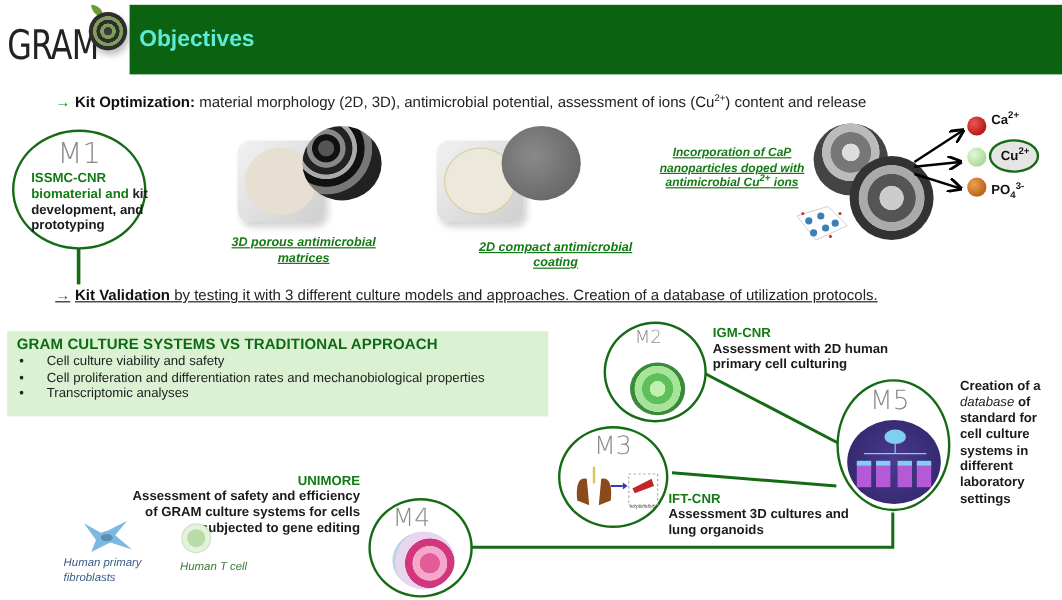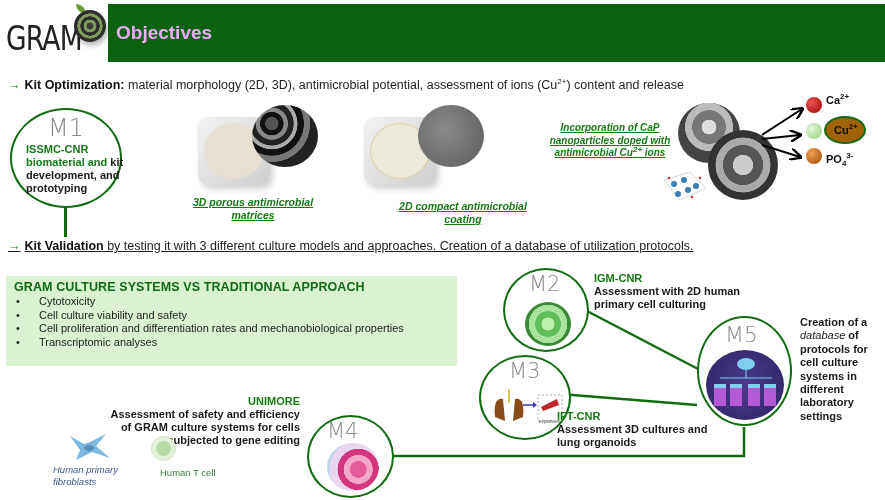--- a/index.html
+++ b/index.html
@@ -3,34 +3,34 @@
 <meta charset="utf-8">
 <style>
   * { box-sizing: border-box; margin: 0; padding: 0; }
   body { width: 885px; height: 500px; background: #ffffff; position: relative; overflow: hidden; font-family: "Liberation Sans", sans-serif; color: #1a1a1a; }
   .abs { position: absolute; }
   .logo { left: 4px; top: 4px; width: 100px; height: 52px; }
   .logo-text { position: absolute; left: 2px; top: 14px; font-family: "DejaVu Sans", sans-serif; font-size: 34px; letter-spacing: -1px; color: #222; transform: scaleX(0.78); transform-origin: left; }
   .logo-target { position: absolute; left: 70px; top: 6px; width: 32px; height: 32px; border-radius: 50%; background: radial-gradient(circle, #3a3a3a 0 15%, #7f9c5a 16% 28%, #2e2e2e 29% 42%, #7f9c5a 43% 55%, #2e2e2e 56% 100%); box-shadow: 2px 4px 5px rgba(0,0,0,0.25); }
   .logo-sprout { position: absolute; left: 72px; top: 0px; width: 10px; height: 10px; border-radius: 0 10px 0 10px; background: #6b9b3a; }
   .header-bar { left: 108px; top: 4px; width: 777px; height: 58px; background: #0b6211; }
-  .header-title { position: absolute; left: 8px; top: 18px; color: #f0abfc; font-weight: bold; font-size: 19px; }
-  .line-text { font-size: 12.5px; color: #222; white-space: nowrap; }
+  .header-title { position: absolute; left: 8px; top: 18px; color: #5eead4; font-weight: bold; font-size: 19px; }
+  .line-text { font-size: 12.5px; color: #222; white-space: nowrap; margin-left: 38px; }
   .line-text b { color: #111; }
   .arrow { color: #1a8a1a; font-weight: bold; margin-right: 4px; }
   sup { font-size: 8px; vertical-align: super; line-height: 0; }
   sub { font-size: 8px; vertical-align: sub; line-height: 0; }
   .circle { border: 2.5px solid #146b14; border-radius: 50%; background: #fff; }
   .mlabel { position: absolute; color: #8a8a8a; font-size: 24px; font-family: "DejaVu Sans", sans-serif; font-weight: 300; }
   .green { color: #147a14; font-weight: bold; }
   .bold { font-weight: bold; }
   .link-caption { font-size: 10.5px; font-weight: bold; font-style: italic; text-decoration: underline; color: #147a14; text-align: center; line-height: 1.25; }
   .conn { background: #146b14; }
   .dish { border-radius: 10px; background: linear-gradient(135deg,#f2f2f2,#cfcfcf); box-shadow: 3px 4px 6px rgba(0,0,0,0.18); }
-  .green-box { left: 6px; top: 276px; width: 451px; height: 90px; background: #daf1d2; padding: 4px 8px; }
+  .green-box { left: 6px; top: 276px; width: 451px; height: 71px; background: #daf1d2; padding: 4px 8px; }
   .green-box h3 { font-size: 12.5px; color: #0f6a16; font-weight: bold; margin-bottom: 1px; letter-spacing: 0.1px; }
   .green-box ul { list-style: none; }
   .green-box li { font-size: 11px; line-height: 13.6px; color: #222; padding-left: 25px; position: relative; }
   .green-box li::before { content: "•"; position: absolute; left: 2px; }
   .small-text { font-size: 11px; line-height: 13px; }
   .ion { border-radius: 50%; }
   .ion-label { font-size: 11px; font-weight: bold; color: #111; }
 </style>
 </head>
 <body>
@@ -105,57 +105,56 @@
       </marker>
     </defs>
   <line x1="2" y1="40" x2="42" y2="14" stroke="#000" stroke-width="2" marker-end="url(#ah)"></line>
   <line x1="2" y1="44" x2="40" y2="40" stroke="#000" stroke-width="2" marker-end="url(#ah)"></line>
   <line x1="2" y1="50" x2="40" y2="62" stroke="#000" stroke-width="2" marker-end="url(#ah)"></line>
 </svg>
 
 <div class="abs ion" style="left:806px; top:97px; width:16px; height:16px; background: radial-gradient(circle at 35% 35%, #e55, #900);"></div>
 <div class="abs ion-label" style="left:826px; top:94px;"><span>Ca</span><sup>2+</sup></div>
 <div class="abs ion" style="left:806px; top:123px; width:16px; height:16px; background: radial-gradient(circle at 35% 35%, #e4f7da, #93cf7d);"></div>
-<div class="abs" style="left:824px; top:116px; width:42px; height:28px; border:2.5px solid #146b14; border-radius:50%; background:#a16207;">
+<div class="abs" style="left:824px; top:116px; width:42px; height:28px; border:2.5px solid #146b14; border-radius:50%; background:#e5e5e5;">
   <span class="ion-label abs" style="left:8px; top:6px;"><span>Cu</span><sup>2+</sup></span>
 </div>
 <div class="abs ion" style="left:806px; top:148px; width:16px; height:16px; background: radial-gradient(circle at 35% 35%, #f0a050, #a04a08);"></div>
 <div class="abs ion-label" style="left:826px; top:153px;"><span>PO</span><sub>4</sub><sup>3-</sup></div>
 
 <div class="abs line-text" style="left:8px; top:239px;text-decoration:underline;">
   <span class="arrow">→</span><b>Kit Validation</b><span> by testing it with 3 different culture models and approaches. Creation of a database of utilization protocols.</span>
 </div>
 
 <div class="abs green-box">
   <h3>GRAM CULTURE SYSTEMS VS TRADITIONAL APPROACH</h3>
   <ul>
-    <li>Cytotoxicity</li>
     <li>Cell culture viability and safety</li>
     <li>Cell proliferation and differentiation rates and mechanobiological properties</li>
     <li>Transcriptomic analyses</li>
   </ul>
 </div>
 
 <svg class="abs" style="left:0; top:0;" width="885" height="500">
   <line x1="585" y1="310" x2="700" y2="370" stroke="#146b14" stroke-width="2.5"></line>
   <line x1="560" y1="394" x2="697" y2="405" stroke="#146b14" stroke-width="2.5"></line>
   <polyline points="392,456 744,456 744,427" fill="none" stroke="#146b14" stroke-width="2.5"></polyline>
 </svg>
 
 <div class="abs circle" style="left:503px; top:268px; width:86px; height:84px;">
-  <span class="mlabel" style="left:24px; top:2px; font-size:21px;">M2</span>
+  <span class="mlabel" style="left:24px; top:2px; font-size:15px;">M2</span>
   <div class="abs" style="left:20px; top:32px; width:46px; height:44px; border-radius:50%; background: radial-gradient(circle, #bff0b0 0 20%, #5fbf5a 21% 40%, #a7e49a 41% 60%, #3a8a3a 61% 100%);"></div>
 </div>
 <div class="abs small-text bold" style="left:594px; top:272px;">
   <div class="green">IGM-CNR</div>
   <div>Assessment with 2D human</div>
   <div>primary cell culturing</div>
 </div>
 
-<div class="abs circle" style="left:479px; top:355px; width:92px; height:85px;">
+<div class="abs circle" style="left:465px; top:355px; width:92px; height:85px;">
   <span class="mlabel" style="left:28px; top:2px; font-size:21px;">M3</span>
   <svg class="abs" style="left:10px; top:30px;" width="72" height="40">
     <path d="M4,30 Q2,10 12,12 L14,34 Z" fill="#8b4a1a"></path>
     <path d="M22,34 L24,12 Q34,10 32,30 Z" fill="#8b4a1a"></path>
     <line x1="18" y1="2" x2="18" y2="16" stroke="#d9c65a" stroke-width="2"></line>
     <line x1="32" y1="18" x2="42" y2="18" stroke="#3a3ab0" stroke-width="1.5"></line>
     <polygon points="42,15 46,18 42,21" fill="#3a3ab0"></polygon>
     <rect x="47" y="8" width="24" height="26" fill="none" stroke="#aaa" stroke-dasharray="2,2"></rect>
     <path d="M50,20 L66,12 L68,18 L52,24 Z" fill="#c0262a"></path>
   </svg>
@@ -178,21 +177,21 @@
   <div>subjected to gene editing</div>
 </div>
 <svg class="abs" style="left:68px; top:432px;" width="44" height="30">
   <path d="M2,4 L16,12 L22,10 L38,2 L28,14 L42,26 L24,20 L16,24 L8,28 L12,18 Z" fill="#7db8e0"></path>
   <ellipse cx="21" cy="16" rx="5" ry="3" fill="#5a8fb5"></ellipse>
 </svg>
 <div class="abs" style="left:53px; top:464px; font-size:9.5px; font-style:italic; color:#3a5a8a; width:80px; line-height:12px;">Human primary fibroblasts</div>
 <div class="abs" style="left:151px; top:436px; width:25px; height:25px; border-radius:50%; background:#e4f1dc; border:1px solid #cfe4c3;">
   <div class="abs" style="left:4px; top:4px; width:15px; height:15px; border-radius:50%; background:#b9dba8;"></div>
 </div>
-<div class="abs" style="left:160px; top:467px; font-size:9.5px; color:#3a7a3a;">Human T cell</div>
+<div class="abs" style="left:150px; top:467px; font-size:9.5px; font-style:italic; color:#3a7a3a;">Human T cell</div>
 
 <div class="abs circle" style="left:697px; top:316px; width:95px; height:110px;">
   <span class="mlabel" style="left:26px; top:4px; font-size:22px;">M5</span>
   <div class="abs" style="left:7px; top:32px; width:78px; height:70px; border-radius:50%; background: radial-gradient(circle, #4b3a8e, #2e2466);">
     <svg width="78" height="70">
       <ellipse cx="40" cy="14" rx="9" ry="6" fill="#7fd0f0"></ellipse>
       <line x1="40" y1="20" x2="40" y2="28" stroke="#7fd0f0"></line>
       <line x1="14" y1="28" x2="66" y2="28" stroke="#7fd0f0"></line>
       <rect x="8" y="36" width="12" height="20" fill="#b45ad6"></rect>
       <rect x="24" y="36" width="12" height="20" fill="#b45ad6"></rect>
@@ -201,19 +200,19 @@
       <rect x="8" y="34" width="12" height="4" fill="#7fd0f0"></rect>
       <rect x="24" y="34" width="12" height="4" fill="#7fd0f0"></rect>
       <rect x="42" y="34" width="12" height="4" fill="#7fd0f0"></rect>
       <rect x="58" y="34" width="12" height="4" fill="#7fd0f0"></rect>
     </svg>
   </div>
 </div>
 <div class="abs small-text bold" style="left:800px; top:316px; width:85px; line-height:13.4px;">
   <div>Creation of a</div>
   <div><i style="font-weight:normal;">database</i><span> of</span></div>
-  <div>protocols for</div>
+  <div>standard for</div>
   <div>cell culture</div>
   <div>systems in</div>
   <div>different</div>
   <div>laboratory</div>
   <div>settings</div>
 </div>
 
 </body></html>

